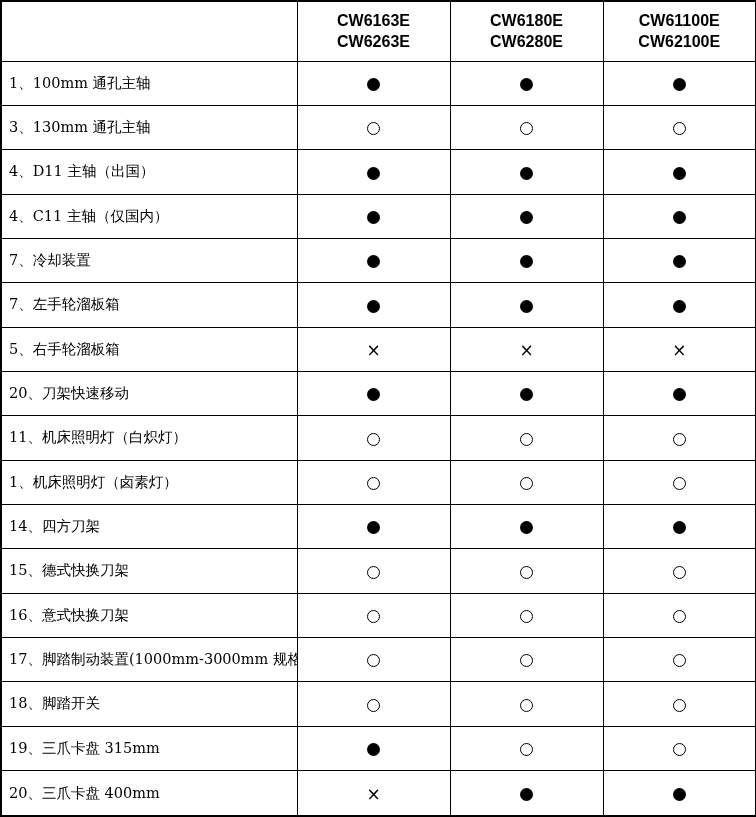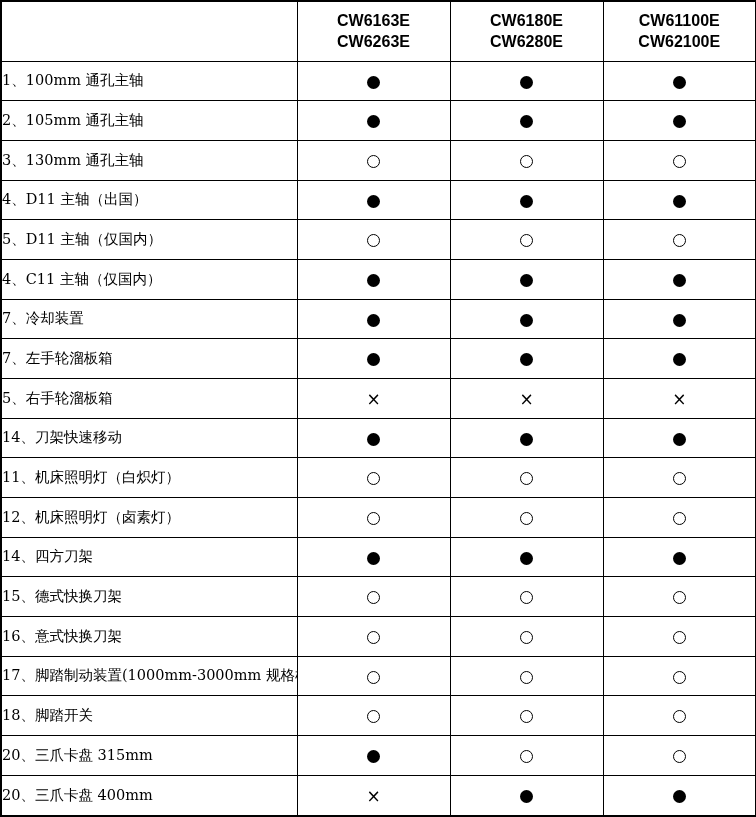--- a/index.html
+++ b/index.html
@@ -34,20 +34,21 @@
     font-weight: bold;
     font-size: 16px;
     line-height: 21px;
     text-align: center;
     white-space: nowrap;
   }
   td.label-cell {
     font-family: "DejaVu Serif", "Liberation Serif", serif;
     font-size: 14.5px;
     text-align: left;
+    padding-left: 7px;
     white-space: nowrap;
   }
   td.sym-cell {
     text-align: center;
   }
   .sym-circle {
     display: inline-block;
     vertical-align: middle;
     border-radius: 50%;
     box-sizing: border-box;
@@ -98,44 +99,32 @@
     </tr>
   </thead>
   <tbody>
       <tr>
         <td class="label-cell">1、100mm 通孔主轴</td>
         <td class="sym-cell"><span class="sym-circle filled"></span></td>
         <td class="sym-cell"><span class="sym-circle filled"></span></td>
         <td class="sym-cell"><span class="sym-circle filled"></span></td>
       </tr>
       <tr>
-        <td class="label-cell">2、105mm 通孔主轴</td>
-        <td class="sym-cell"><span class="sym-circle filled"></span></td>
-        <td class="sym-cell"><span class="sym-circle filled"></span></td>
-        <td class="sym-cell"><span class="sym-circle filled"></span></td>
-      </tr>
-      <tr>
         <td class="label-cell">3、130mm 通孔主轴</td>
         <td class="sym-cell"><span class="sym-circle open"></span></td>
         <td class="sym-cell"><span class="sym-circle open"></span></td>
         <td class="sym-cell"><span class="sym-circle open"></span></td>
       </tr>
       <tr>
         <td class="label-cell">4、D11 主轴（出国）</td>
         <td class="sym-cell"><span class="sym-circle filled"></span></td>
         <td class="sym-cell"><span class="sym-circle filled"></span></td>
         <td class="sym-cell"><span class="sym-circle filled"></span></td>
       </tr>
       <tr>
-        <td class="label-cell">5、D11 主轴（仅国内）</td>
-        <td class="sym-cell"><span class="sym-circle open"></span></td>
-        <td class="sym-cell"><span class="sym-circle open"></span></td>
-        <td class="sym-cell"><span class="sym-circle open"></span></td>
-      </tr>
-      <tr>
         <td class="label-cell">4、C11 主轴（仅国内）</td>
         <td class="sym-cell"><span class="sym-circle filled"></span></td>
         <td class="sym-cell"><span class="sym-circle filled"></span></td>
         <td class="sym-cell"><span class="sym-circle filled"></span></td>
       </tr>
       <tr>
         <td class="label-cell">7、冷却装置</td>
         <td class="sym-cell"><span class="sym-circle filled"></span></td>
         <td class="sym-cell"><span class="sym-circle filled"></span></td>
         <td class="sym-cell"><span class="sym-circle filled"></span></td>
@@ -146,33 +135,33 @@
         <td class="sym-cell"><span class="sym-circle filled"></span></td>
         <td class="sym-cell"><span class="sym-circle filled"></span></td>
       </tr>
       <tr>
         <td class="label-cell">5、右手轮溜板箱</td>
         <td class="sym-cell"><span class="sym-cross">×</span></td>
         <td class="sym-cell"><span class="sym-cross">×</span></td>
         <td class="sym-cell"><span class="sym-cross">×</span></td>
       </tr>
       <tr>
-        <td class="label-cell">14、刀架快速移动</td>
+        <td class="label-cell">20、刀架快速移动</td>
         <td class="sym-cell"><span class="sym-circle filled"></span></td>
         <td class="sym-cell"><span class="sym-circle filled"></span></td>
         <td class="sym-cell"><span class="sym-circle filled"></span></td>
       </tr>
       <tr>
         <td class="label-cell">11、机床照明灯（白炽灯）</td>
         <td class="sym-cell"><span class="sym-circle open"></span></td>
         <td class="sym-cell"><span class="sym-circle open"></span></td>
         <td class="sym-cell"><span class="sym-circle open"></span></td>
       </tr>
       <tr>
-        <td class="label-cell">12、机床照明灯（卤素灯）</td>
+        <td class="label-cell">1、机床照明灯（卤素灯）</td>
         <td class="sym-cell"><span class="sym-circle open"></span></td>
         <td class="sym-cell"><span class="sym-circle open"></span></td>
         <td class="sym-cell"><span class="sym-circle open"></span></td>
       </tr>
       <tr>
         <td class="label-cell">14、四方刀架</td>
         <td class="sym-cell"><span class="sym-circle filled"></span></td>
         <td class="sym-cell"><span class="sym-circle filled"></span></td>
         <td class="sym-cell"><span class="sym-circle filled"></span></td>
       </tr>
@@ -194,21 +183,21 @@
         <td class="sym-cell"><span class="sym-circle open"></span></td>
         <td class="sym-cell"><span class="sym-circle open"></span></td>
       </tr>
       <tr>
         <td class="label-cell">18、脚踏开关</td>
         <td class="sym-cell"><span class="sym-circle open"></span></td>
         <td class="sym-cell"><span class="sym-circle open"></span></td>
         <td class="sym-cell"><span class="sym-circle open"></span></td>
       </tr>
       <tr>
-        <td class="label-cell">20、三爪卡盘 315mm</td>
+        <td class="label-cell">19、三爪卡盘 315mm</td>
         <td class="sym-cell"><span class="sym-circle filled"></span></td>
         <td class="sym-cell"><span class="sym-circle open"></span></td>
         <td class="sym-cell"><span class="sym-circle open"></span></td>
       </tr>
       <tr>
         <td class="label-cell">20、三爪卡盘 400mm</td>
         <td class="sym-cell"><span class="sym-cross">×</span></td>
         <td class="sym-cell"><span class="sym-circle filled"></span></td>
         <td class="sym-cell"><span class="sym-circle filled"></span></td>
       </tr>

